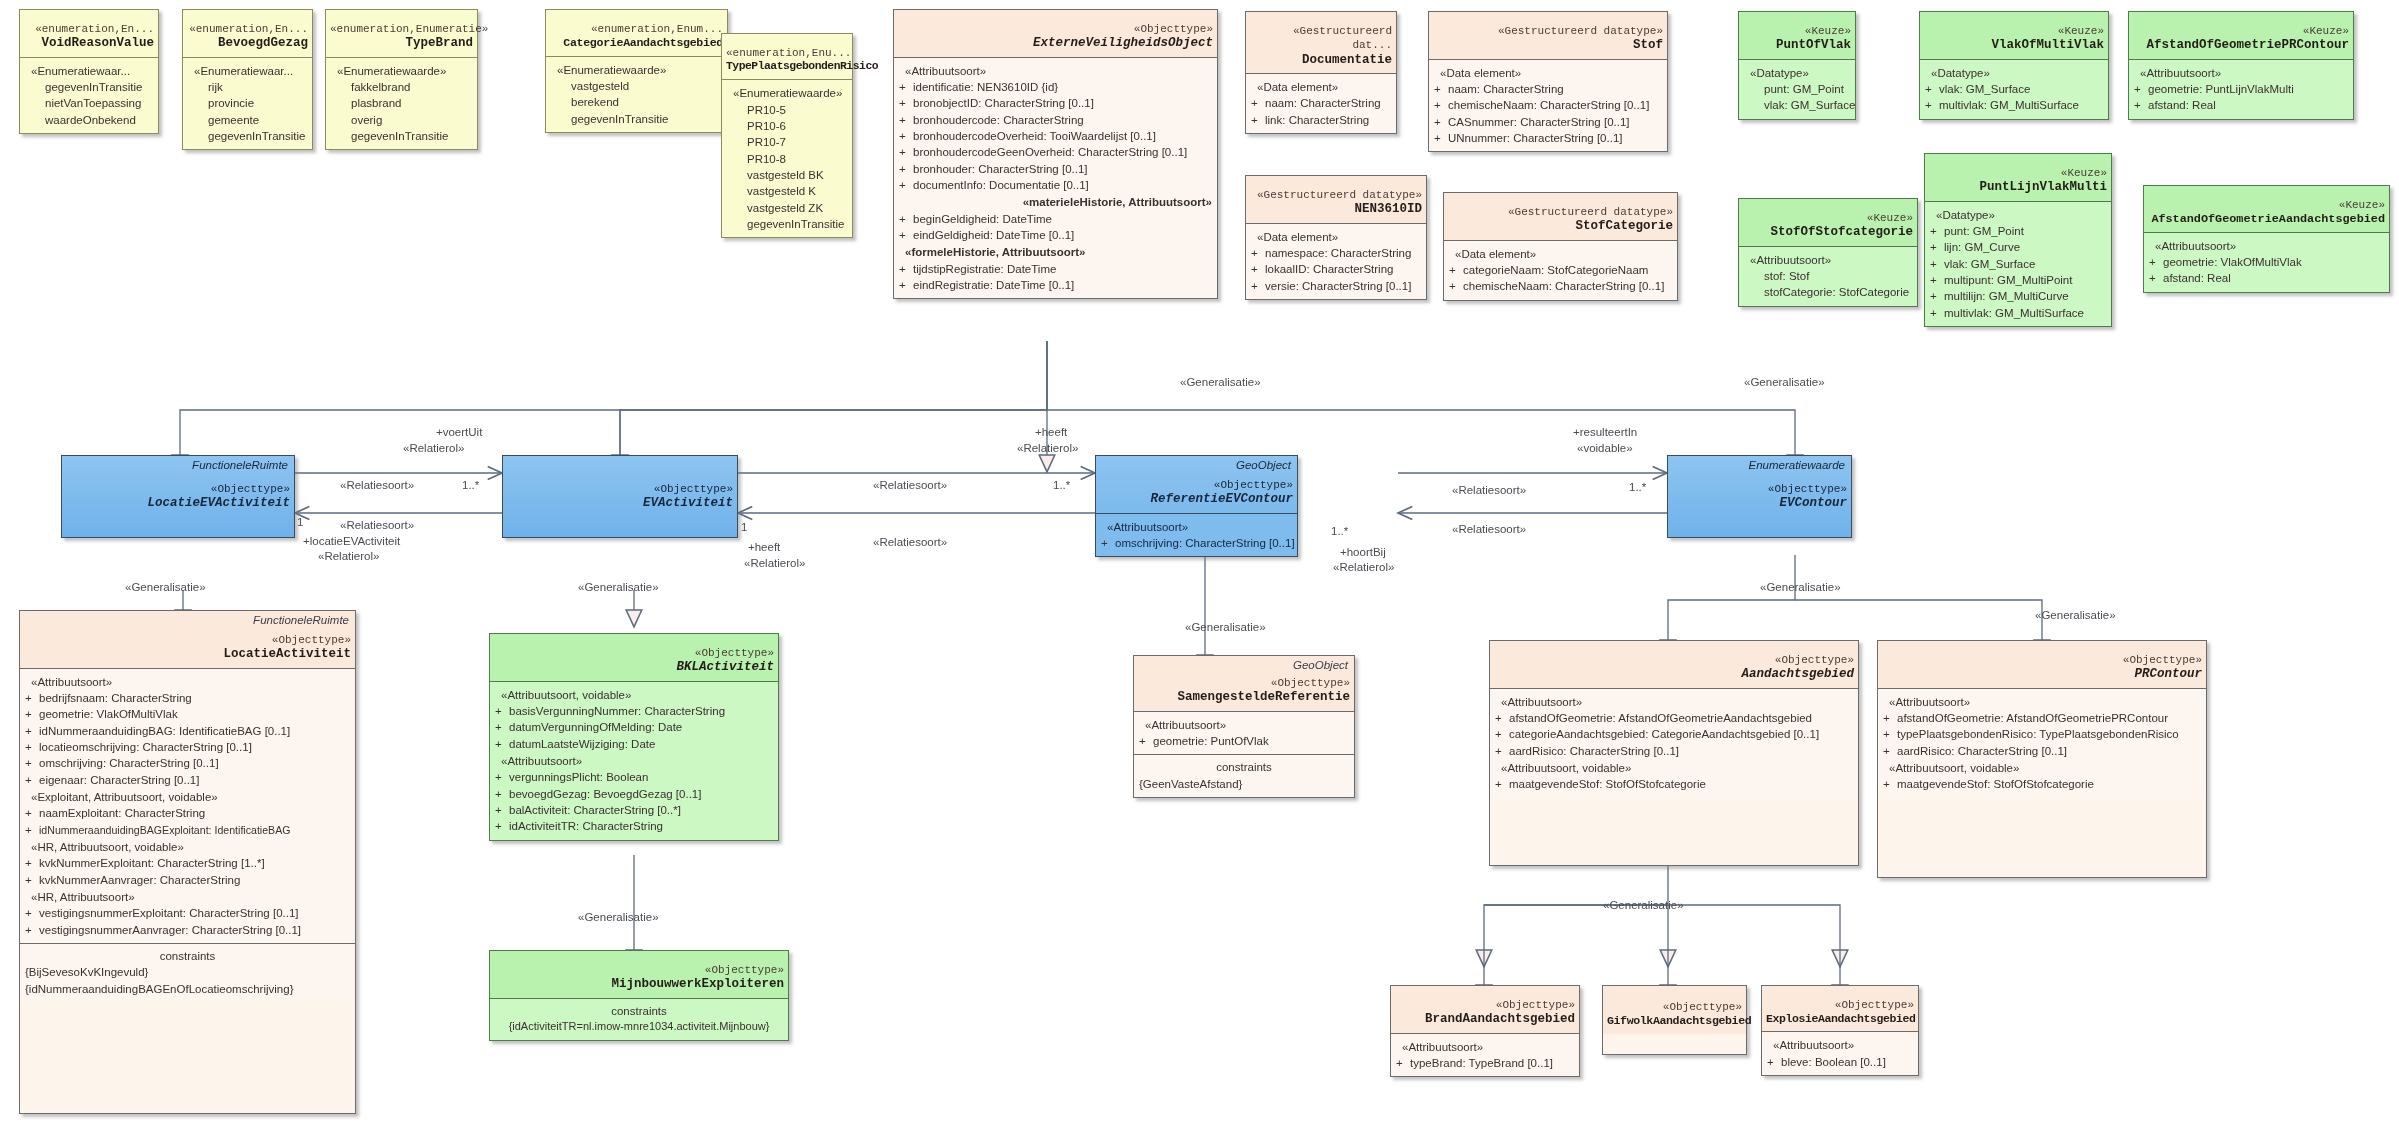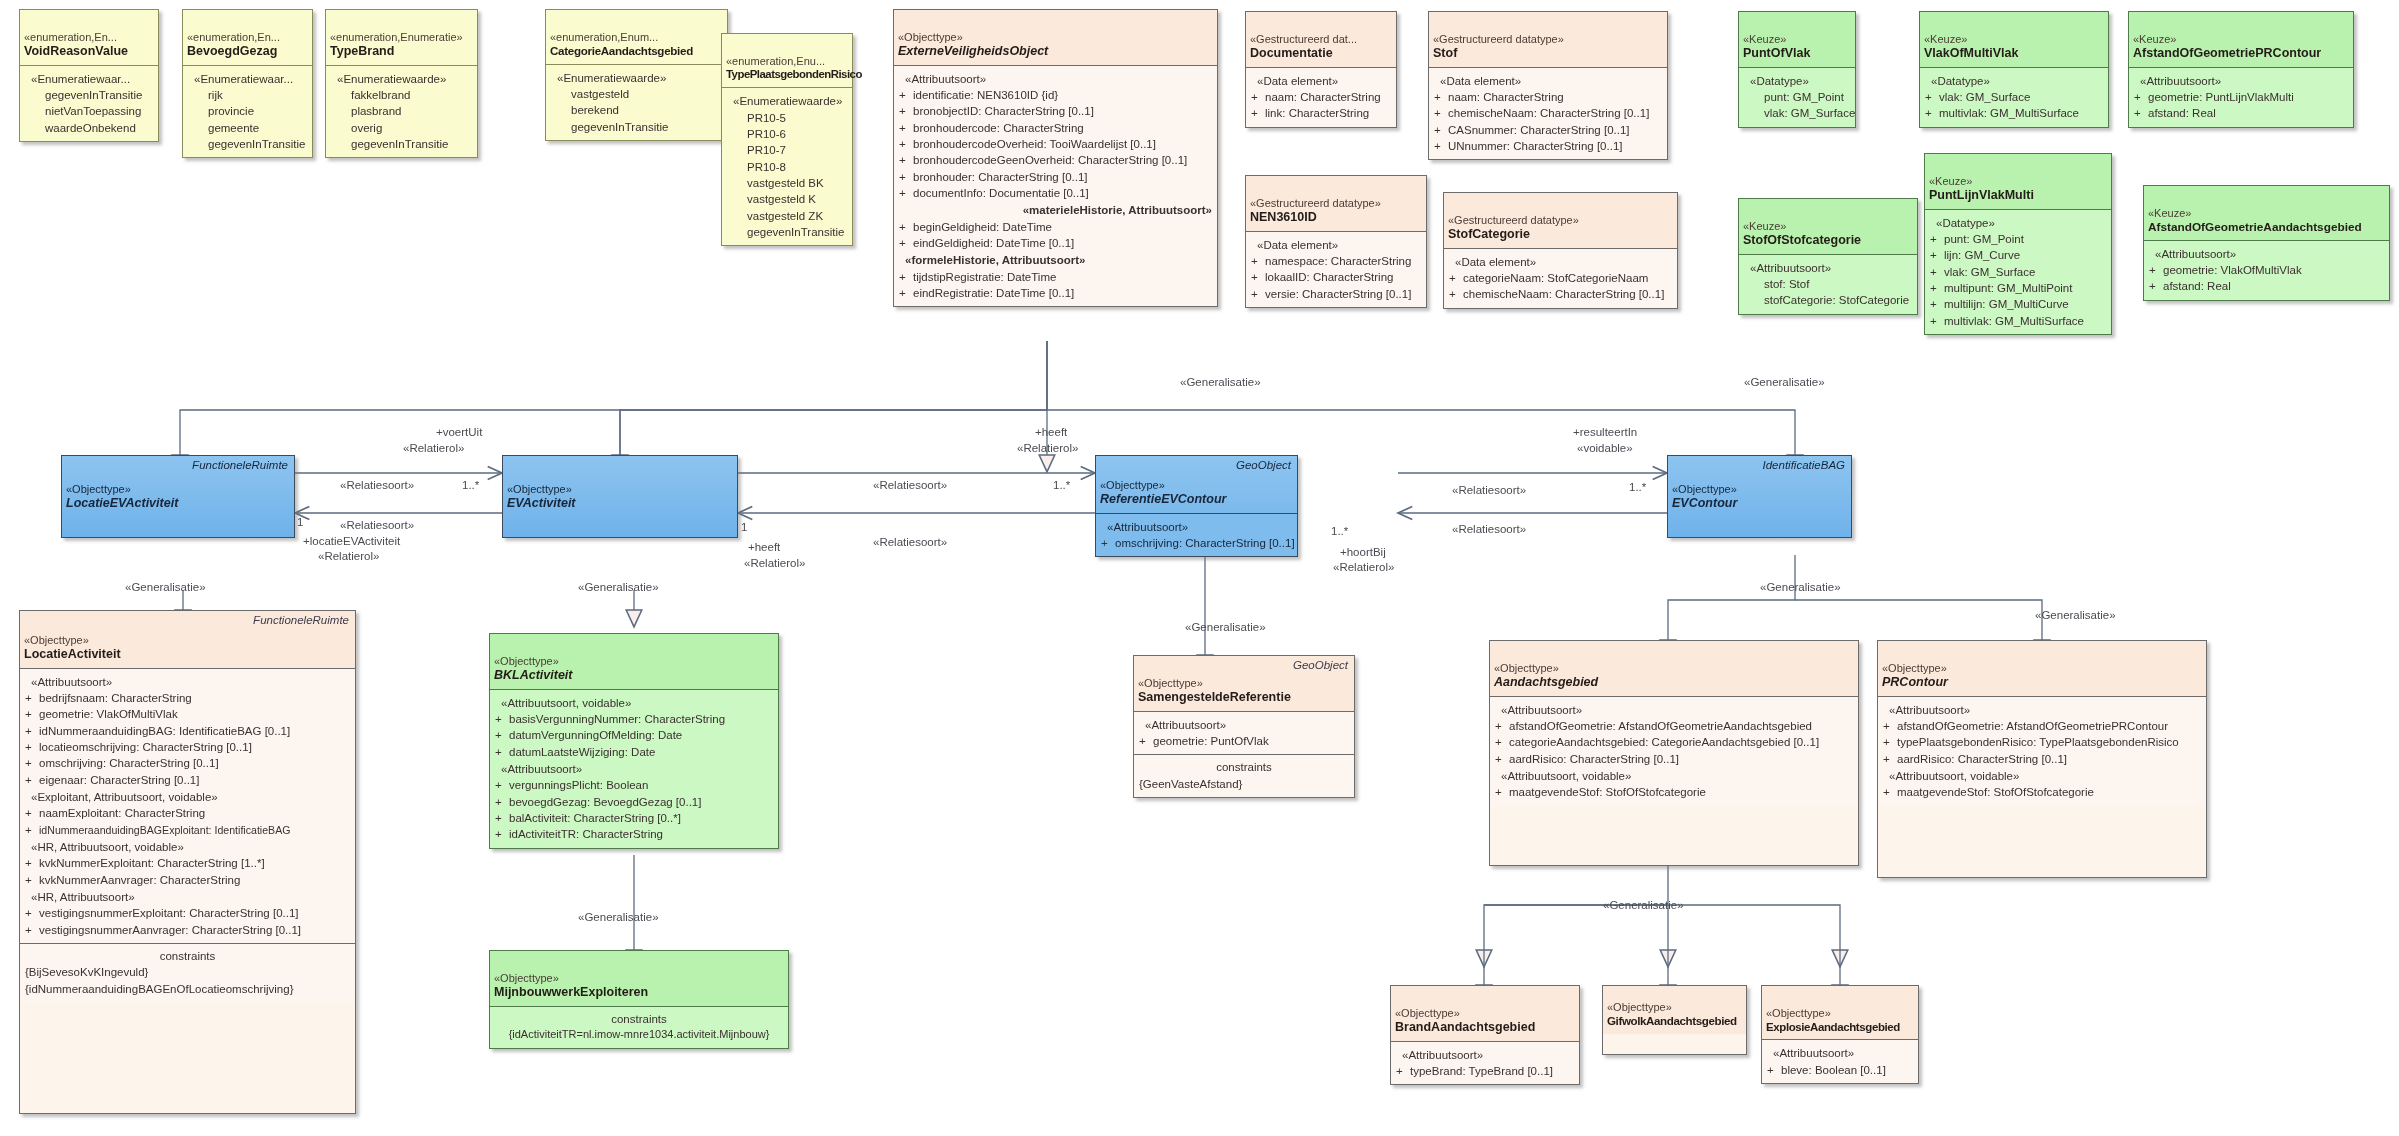--- a/index.html
+++ b/index.html
@@ -1,21 +1,21 @@
 <!DOCTYPE html>
 <html><head>
 <meta charset="utf-8">
 <style>
   html,body{margin:0;padding:0;background:#ffffff;}
   body{font-family:"Liberation Sans",sans-serif;}
   #canvas{position:relative;width:2399px;height:1136px;overflow:hidden;background:#fff;}
 
   .box{position:absolute;box-sizing:border-box;border:1px solid #4a4a4a;
        box-shadow:3px 3px 3px rgba(120,120,120,.45);font-size:11.5px;color:#3b2f2f;}
-  .box .hdr{padding:20px 4px 5px;text-align:left;line-height:1.22;}
+  .box .hdr{padding:12px 4px 5px;text-align:right;line-height:1.22;font-family:Liberation Mono, monospace;}
   .box .sec{border-top:1px solid #4a4a4a;padding:4px 5px 5px;line-height:1.42;}
   .stereo{font-size:11px;color:#4a3b34;}
   .cname{font-weight:bold;font-size:12.5px;color:#241c18;display:block;}
   .cname.ital{font-style:italic;}
   .corner{position:absolute;top:3px;right:6px;font-style:italic;font-size:11.5px;color:#3c3c4a;}
   .grp{display:block;padding-left:6px;margin-top:1px;}
   .attr{display:block;white-space:nowrap;}
   .attr .pl{display:inline-block;width:14px;color:#3b2f2f;}
   .val{display:block;padding-left:20px;white-space:nowrap;}
   .constr-t{display:block;text-align:center;}
@@ -327,21 +327,21 @@
       <span class="stereo">«Objecttype»</span>
       <span class="cname ital">ReferentieEVContour</span>
     </div>
     <div class="sec">
       <span class="grp">«Attribuutsoort»</span>
       <span class="attr"><span class="pl">+</span><span>omschrijving: CharacterString [0..1]</span></span>
     </div>
   </div>
 
   <div class="box blue" style="left:1667px;top:455px;width:185px;height:83px;">
-    <span class="corner">IdentificatieBAG</span>
+    <span class="corner">Enumeratiewaarde</span>
     <div class="hdr" style="padding-top:26px;">
       <span class="stereo">«Objecttype»</span>
       <span class="cname ital">EVContour</span>
     </div>
   </div>
 
   <div class="box peach" style="left:19px;top:610px;width:337px;height:504px;">
     <span class="corner">FunctioneleRuimte</span>
     <div class="hdr" style="padding-top:22px;">
       <span class="stereo">«Objecttype»</span>

